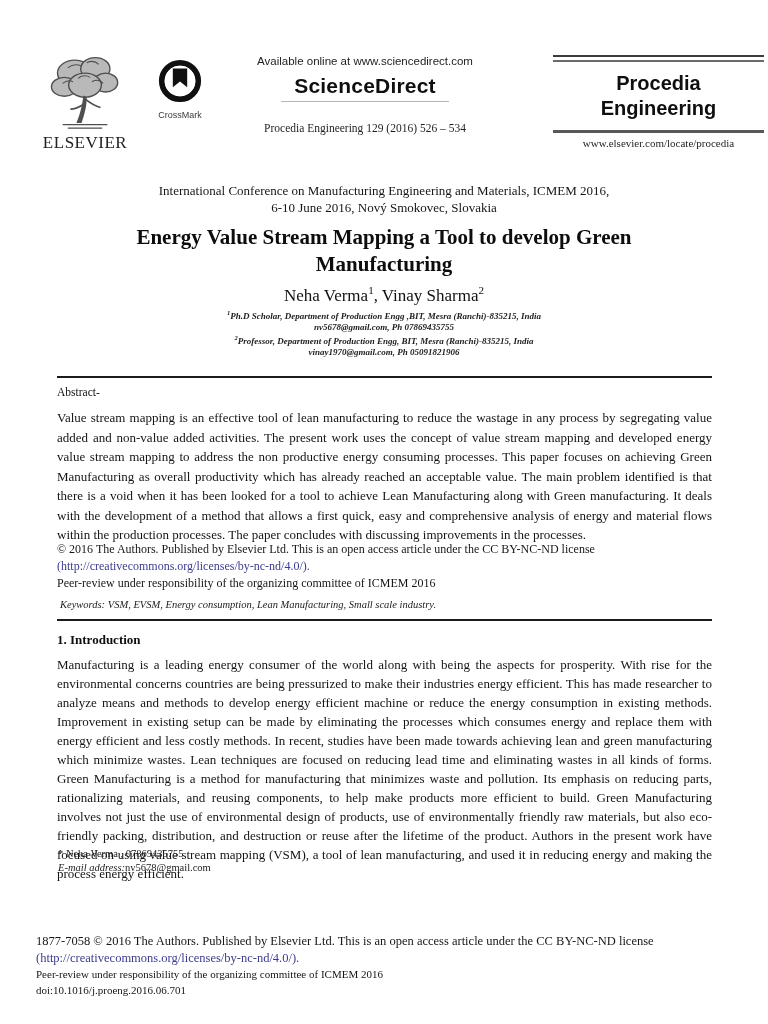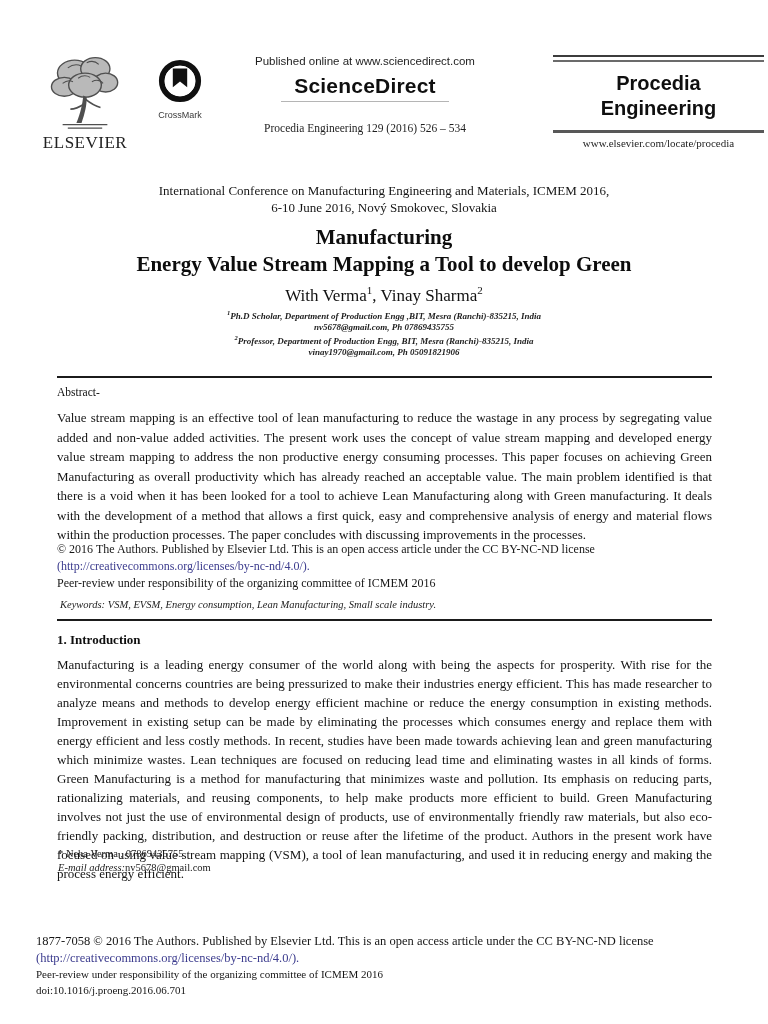--- a/index.html
+++ b/index.html
@@ -89,21 +89,21 @@
       <svg width="46" height="46" viewBox="0 0 48 48">
         <circle cx="24" cy="24" r="19" fill="none" stroke="#101010" stroke-width="6"></circle>
         <circle cx="24" cy="24" r="16" fill="#ffffff"></circle>
         <path d="M16.5 11 h15 v19.5 l-7.5 -6 l-7.5 6 z" fill="#101010"></path>
       </svg>
     </span>
     <div class="crossmark-label">CrossMark</div>
   </div>
 
   <div class="center-head">
-    <div class="available">Published online at www.sciencedirect.com</div>
+    <div class="available">Available online at www.sciencedirect.com</div>
     <div class="sciencedirect">ScienceDirect</div>
     <div class="sd-underline"></div>
     <div class="citation">Procedia Engineering 129 (2016) 526 – 534</div>
   </div>
 
   <div class="journal-box">
     <div class="double-rule"></div>
     <div class="journal-name">
       <div>Procedia</div>
       <div>Engineering</div>
@@ -111,26 +111,26 @@
     <div class="journal-bottom-rule"></div>
     <div class="journal-url">www.elsevier.com/locate/procedia</div>
   </div>
 
   <div class="conference">
     <div>International Conference on Manufacturing Engineering and Materials, ICMEM 2016,</div>
     <div>6-10 June 2016, Nový Smokovec, Slovakia</div>
   </div>
 
   <div class="article-title">
+    <div>Energy Value Stream Mapping a Tool to develop Green</div>
     <div>Manufacturing</div>
-    <div>Energy Value Stream Mapping a Tool to develop Green</div>
   </div>
 
   <div class="authors">
-    <span>With Verma</span><sup>1</sup><span>, </span><span>Vinay Sharma</span><sup>2</sup>
+    <span>Neha Verma</span><sup>1</sup><span>, </span><span>Vinay Sharma</span><sup>2</sup>
   </div>
 
   <div class="affiliations">
     <div><sup>1</sup><span>Ph.D Scholar, Department of Production Engg ,BIT, Mesra (Ranchi)-835215, India</span></div>
     <div><span>nv5678@gmail.com,  Ph 07869435755</span></div>
     <div><sup>2</sup><span>Professor, Department of Production Engg, BIT, Mesra (Ranchi)-835215, India</span></div>
     <div><span>vinay1970@gmail.com, Ph 05091821906</span></div>
   </div>
 
   <div class="rule-dark rule-abstract"></div>

